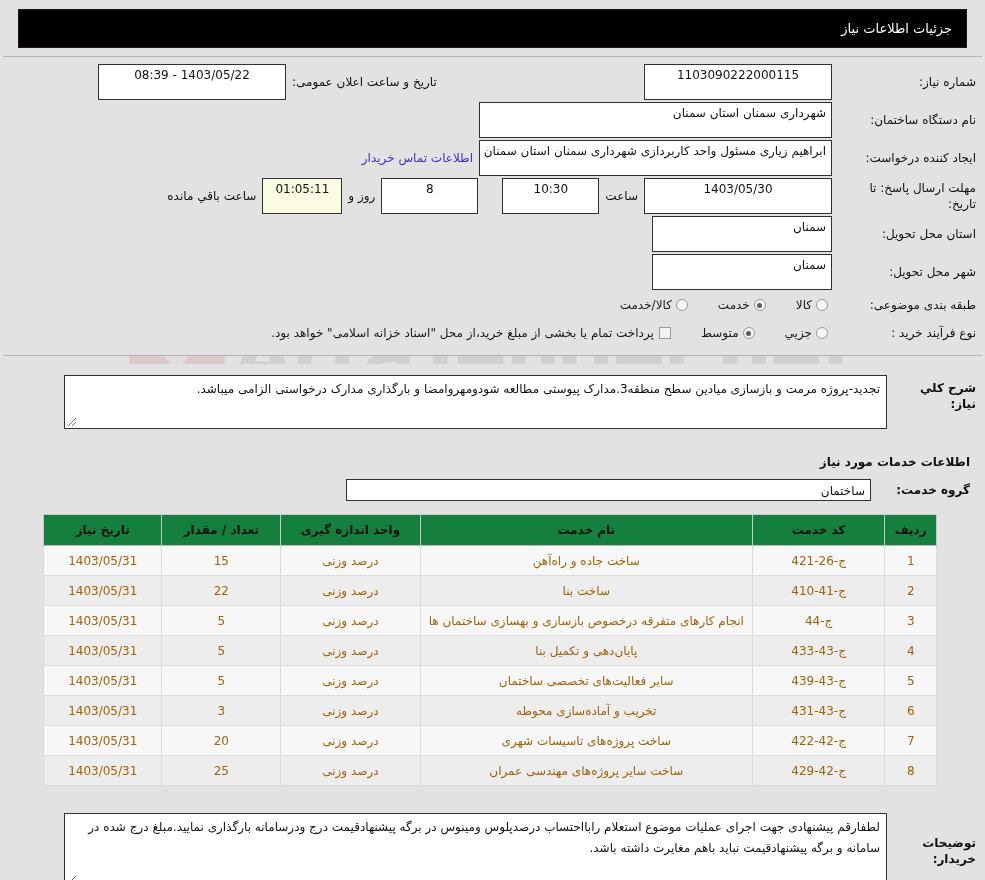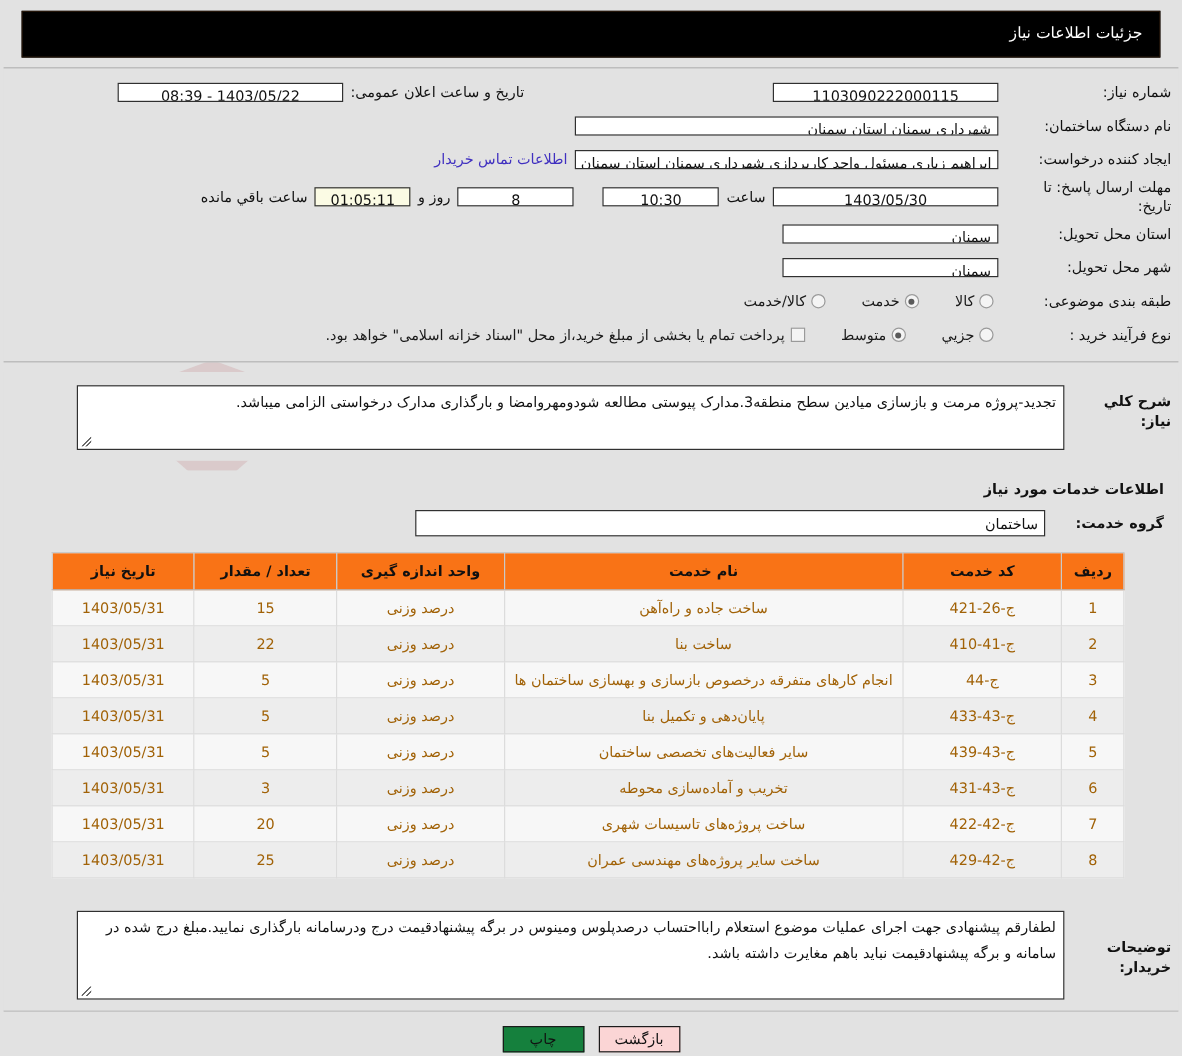--- a/index.html
+++ b/index.html
@@ -111,21 +111,21 @@
     color: #111;
     line-height: 1.35;
     flex: 0 0 auto;
   }
   .flabel.bold { font-weight: bold; }
   .fval { display: flex; align-items: center; flex: 1 1 auto; }
 
   .tbox {
     border: 1px solid #303030;
     background: #ffffff;
-    height: 16px;
+    height: 36px;
     line-height: 20px;
     font-size: 12px;
     padding: 0 5px;
     box-sizing: border-box;
     text-align: right;
     color: #111;
     overflow: hidden;
     white-space: nowrap;
   }
   .tbox.cream { background: #fbfbe4; }
@@ -221,21 +221,21 @@
   
   .tbl-wrap { padding: 10px 45px 4px 40px; }
   table.items {
     width: 100%;
     border-collapse: collapse;
     font-size: 12px;
     background: #fff;
     border: 1px solid #c0c0c0;
   }
   table.items thead th {
-    background: #f97316;
+    background: #15803d;
     color: #111;
     font-weight: bold;
     border: 1px solid #c9c9c9;
     border-bottom: 1px solid #b8b8b8;
     height: 26px;
     padding: 2px 6px;
     text-align: center;
     white-space: nowrap;
   }
   table.items tbody td {

